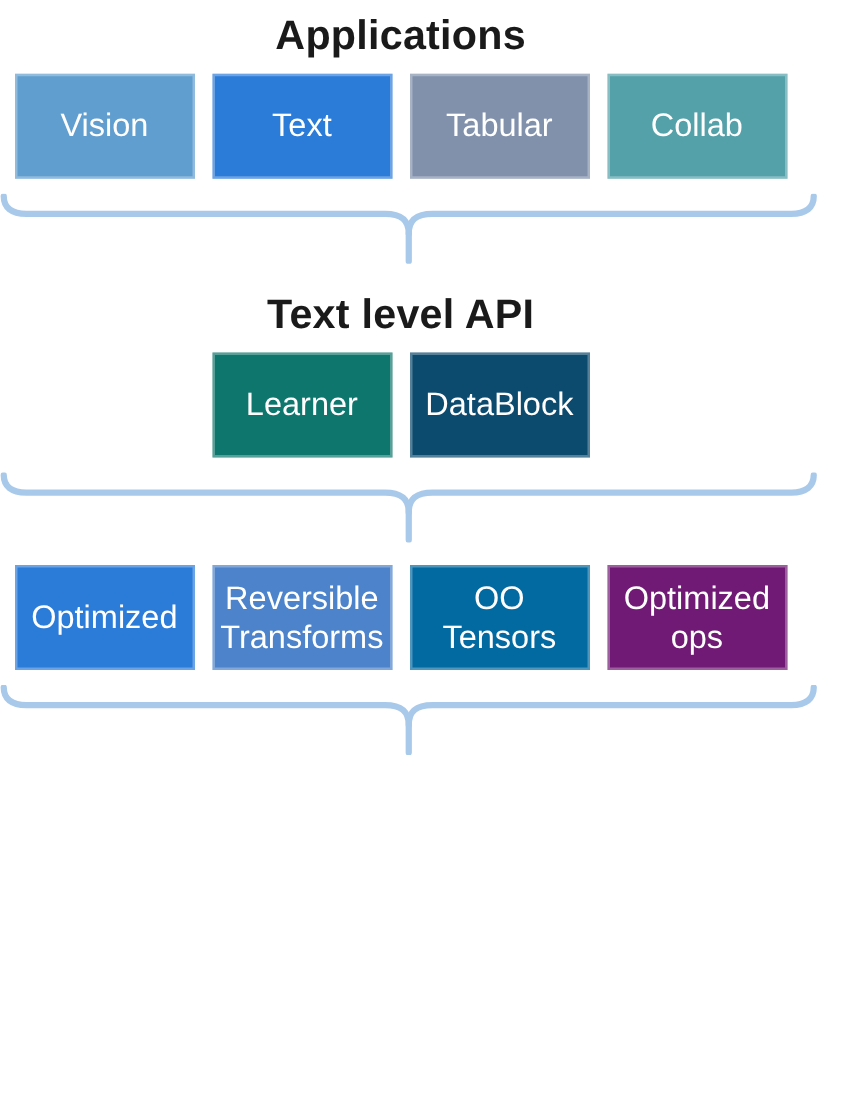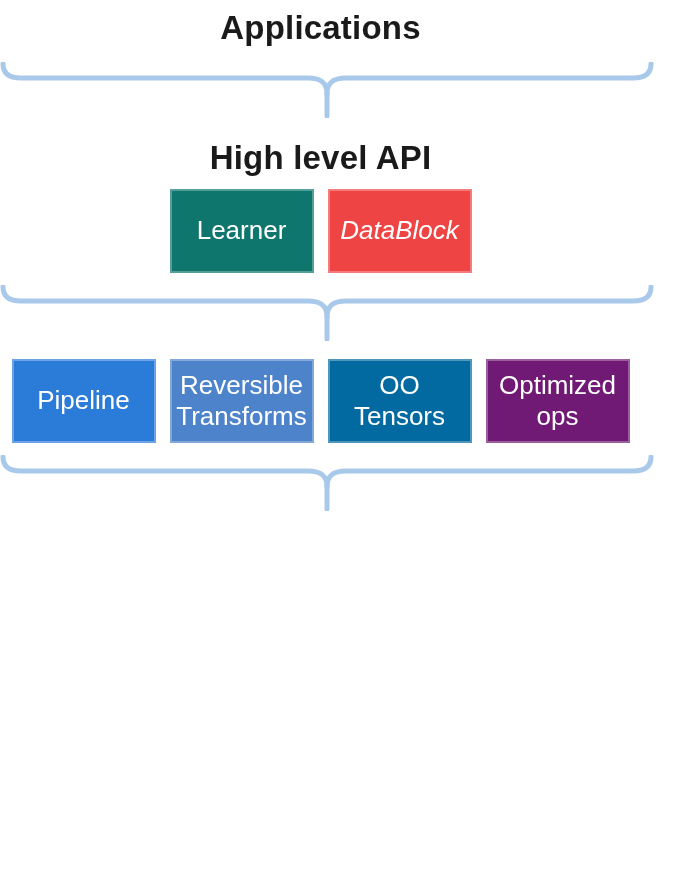--- a/index.html
+++ b/index.html
@@ -61,48 +61,65 @@
     stroke-width: 5;
     stroke-linecap: round;
   }
 </style>
 </head>
 <body>
 
 <div id="diagram">
   <section class="layer">
     <h2 class="layer-title" style="color: rgb(26, 26, 26);">Applications</h2>
+    <div class="box-row">
+  <div class="box" style="background: rgb(96, 158, 207);">
+    <span class="box-label" style="color: rgb(255, 255, 255);">Vision</span>
+  </div>
+
+  <div class="box" style="background: rgb(43, 124, 217);">
+    <span class="box-label" style="color: rgb(255, 255, 255);">Text</span>
+  </div>
+
+  <div class="box" style="background: rgb(129, 145, 172);">
+    <span class="box-label" style="color: rgb(255, 255, 255);">Tabular</span>
+  </div>
+
+  <div class="box" style="background: rgb(84, 161, 170);">
+    <span class="box-label" style="color: rgb(255, 255, 255);">Collab</span>
+  </div>
+</div>
     <svg class="brace" viewBox="0 0 654 56" aria-hidden="true">
       <path d="M 3 2 C 3 11 9 16 21 16 L 308 16 C 321 16 327 21 327 32 L 327 54" stroke="#a9c9ea"></path>
       <path d="M 651 2 C 651 11 645 16 633 16 L 346 16 C 333 16 327 21 327 32" stroke="#a9c9ea"></path>
     </svg>
   </section>
 
   <section class="layer">
-    <h2 class="layer-title" style="color: rgb(26, 26, 26);">High level API</h2>
+    <h2 class="layer-title" style="color: rgb(26, 26, 26);">Text level API</h2>
     <div class="box-row">
   <div class="box" style="background: #0f766e;">
     <span class="box-label" style="color: rgb(255, 255, 255);">Learner</span>
   </div>
 
-  <div class="box" style="background: #ef4444; font-style: italic;">
+  <div class="box" style="background: #0c4a6e;">
     <span class="box-label" style="color: rgb(255, 255, 255);">DataBlock</span>
   </div>
 </div>
     <svg class="brace" viewBox="0 0 654 56" aria-hidden="true">
       <path d="M 3 2 C 3 11 9 16 21 16 L 308 16 C 321 16 327 21 327 32 L 327 54" stroke="#a9c9ea"></path>
       <path d="M 651 2 C 651 11 645 16 633 16 L 346 16 C 333 16 327 21 327 32" stroke="#a9c9ea"></path>
     </svg>
   </section>
 
 
   <section class="layer">
     <div class="box-row">
   <div class="box" style="background: rgb(43, 124, 217);">
-    <span class="box-label" style="color: rgb(255, 255, 255);">Pipeline</span>
+    <span class="box-label" style="color: rgb(255, 255, 255);">Optimized</span>
   </div>
 
   <div class="box" style="background: rgb(76, 131, 203);">
     <span class="box-label" style="color: rgb(255, 255, 255);">Reversible Transforms</span>
   </div>
 
   <div class="box" style="background: #0369a1;">
     <span class="box-label" style="color: rgb(255, 255, 255);">OO Tensors</span>
   </div>
 

